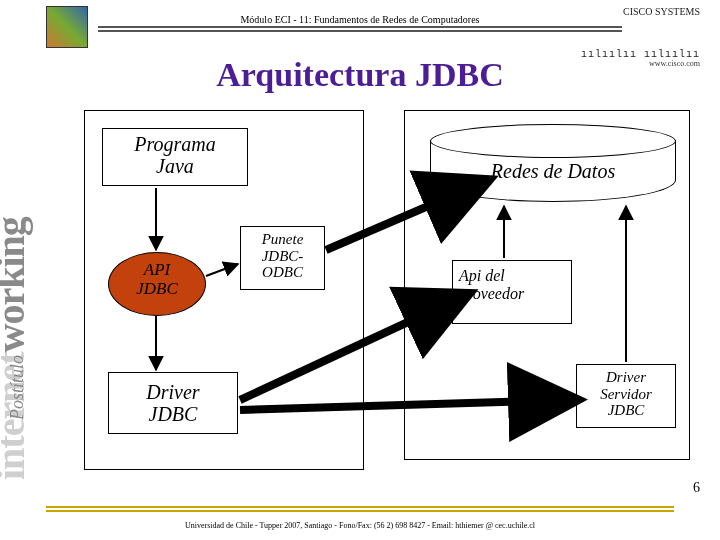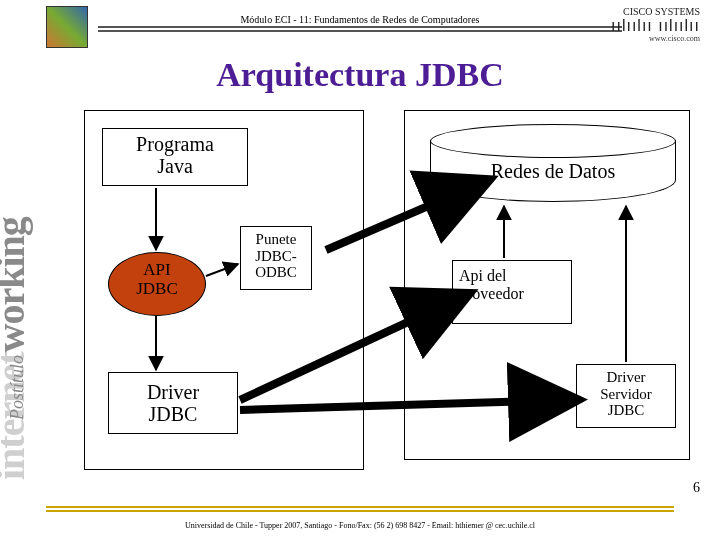--- a/index.html
+++ b/index.html
@@ -39,22 +39,23 @@
   .logo-right {
     position: absolute;
     right: 20px; top: 6px;
     font-size: 10px;
     text-align: right;
     color: #222;
     line-height: 1.1;
   }
   .logo-right .bars {
     letter-spacing: 1px;
-    font-family: Liberation Sans, sans-serif;
-    font-size: 16px;
+    font-family: Liberation Mono, monospace;
+    font-size: 10px;
+    margin-top: 32px;
   }
   .logo-right .url { font-size: 8px; color: #333; }
 
   .title {
     position: absolute;
     top: 56px;
     left: 0; right: 0;
     text-align: center;
     font-size: 34px;
     color: #4c1d95;
@@ -115,20 +116,21 @@
     color: #000;
   }
 
   
   .stage {
     position: absolute;
     left: 84px;
     top: 110px;
     width: 610px;
     height: 370px;
+    font-style: italic;
   }
   .box {
     position: absolute;
     border: 1.5px solid #000;
     background: #fff;
     box-sizing: border-box;
   }
   .label {
     position: absolute;
     font-size: 20px;
@@ -150,21 +152,21 @@
   .ellipse {
     position: absolute;
     border: 1.5px solid #000;
     border-radius: 50%;
     background:#c2410c;
   }
   .api-jdbc { left: 24px; top: 142px; width: 96px; height: 62px; }
   .api-jdbc .label { left:0; right:0; top:8px; }
 
   
-  .puente { left: 156px; top: 116px; width: 72px; height: 64px; }
+  .puente { left: 156px; top: 116px; width: 85px; height: 64px; }
   .puente .label { left:0; right:0; top:4px; font-size:15px; }
 
   
   .en-cliente { left: 52px; top: 220px; font-size: 20px; }
 
   
   .driver-jdbc { left: 24px; top: 262px; width: 130px; height: 62px; }
   .driver-jdbc .label { left:0; right:0; top:8px; }
 
   

